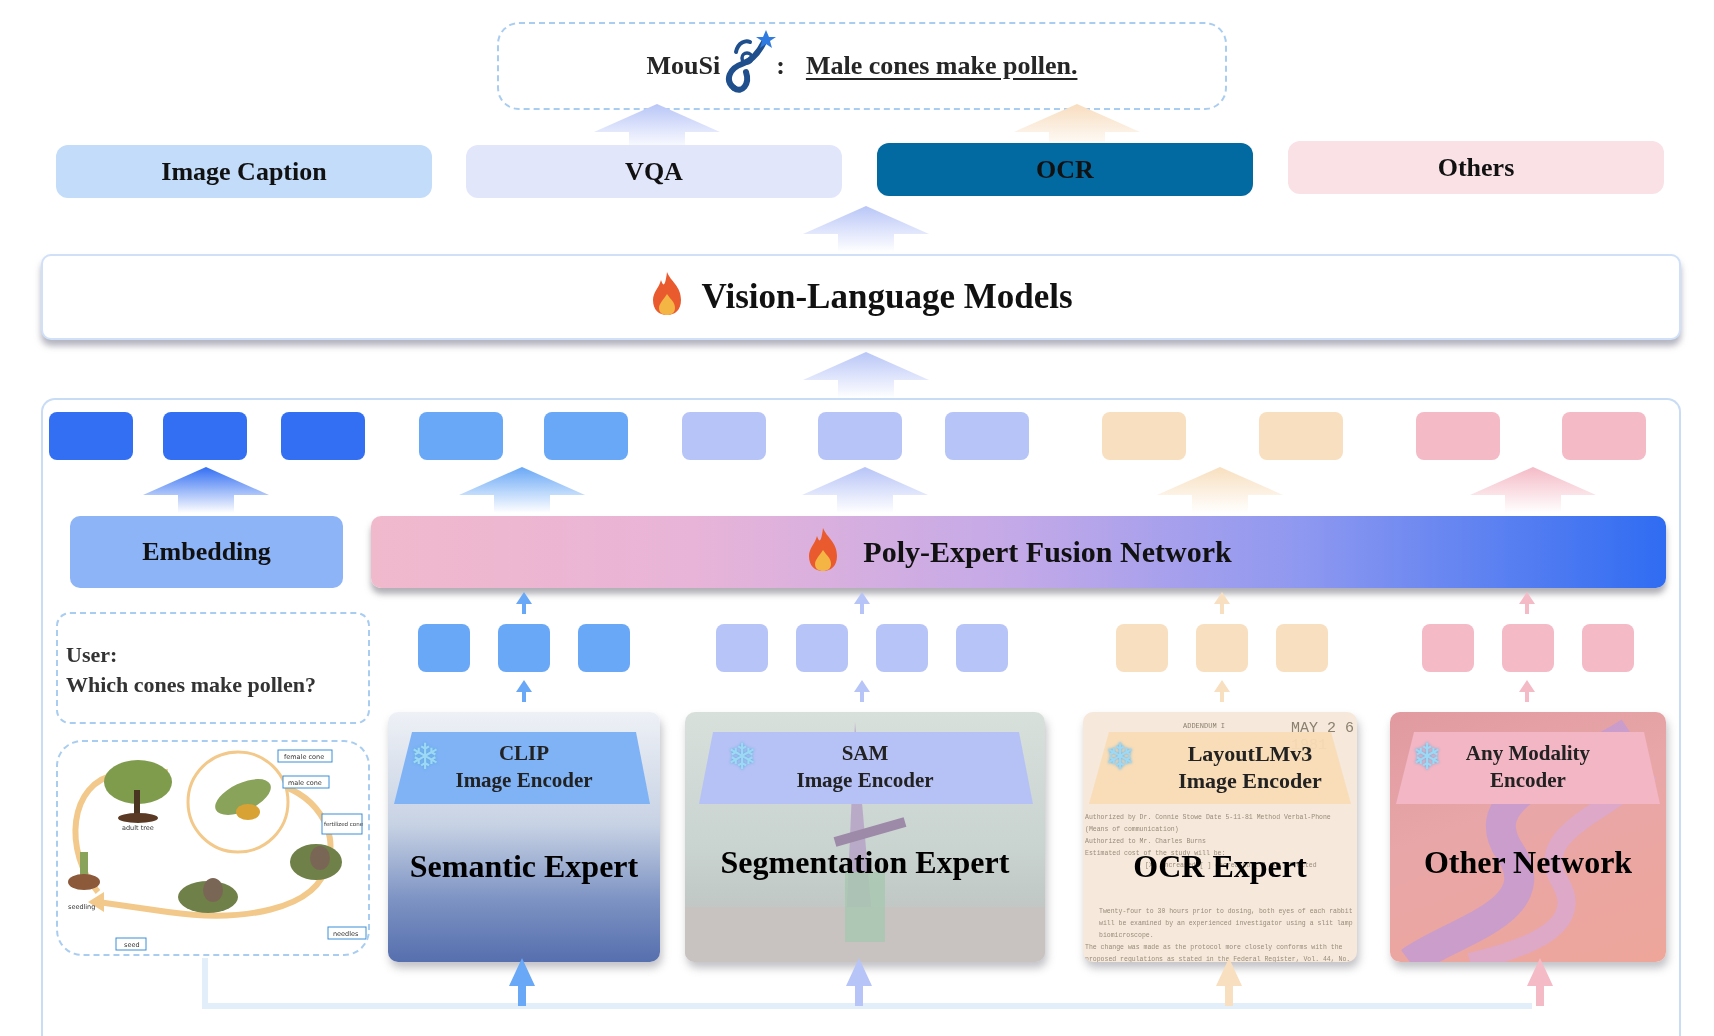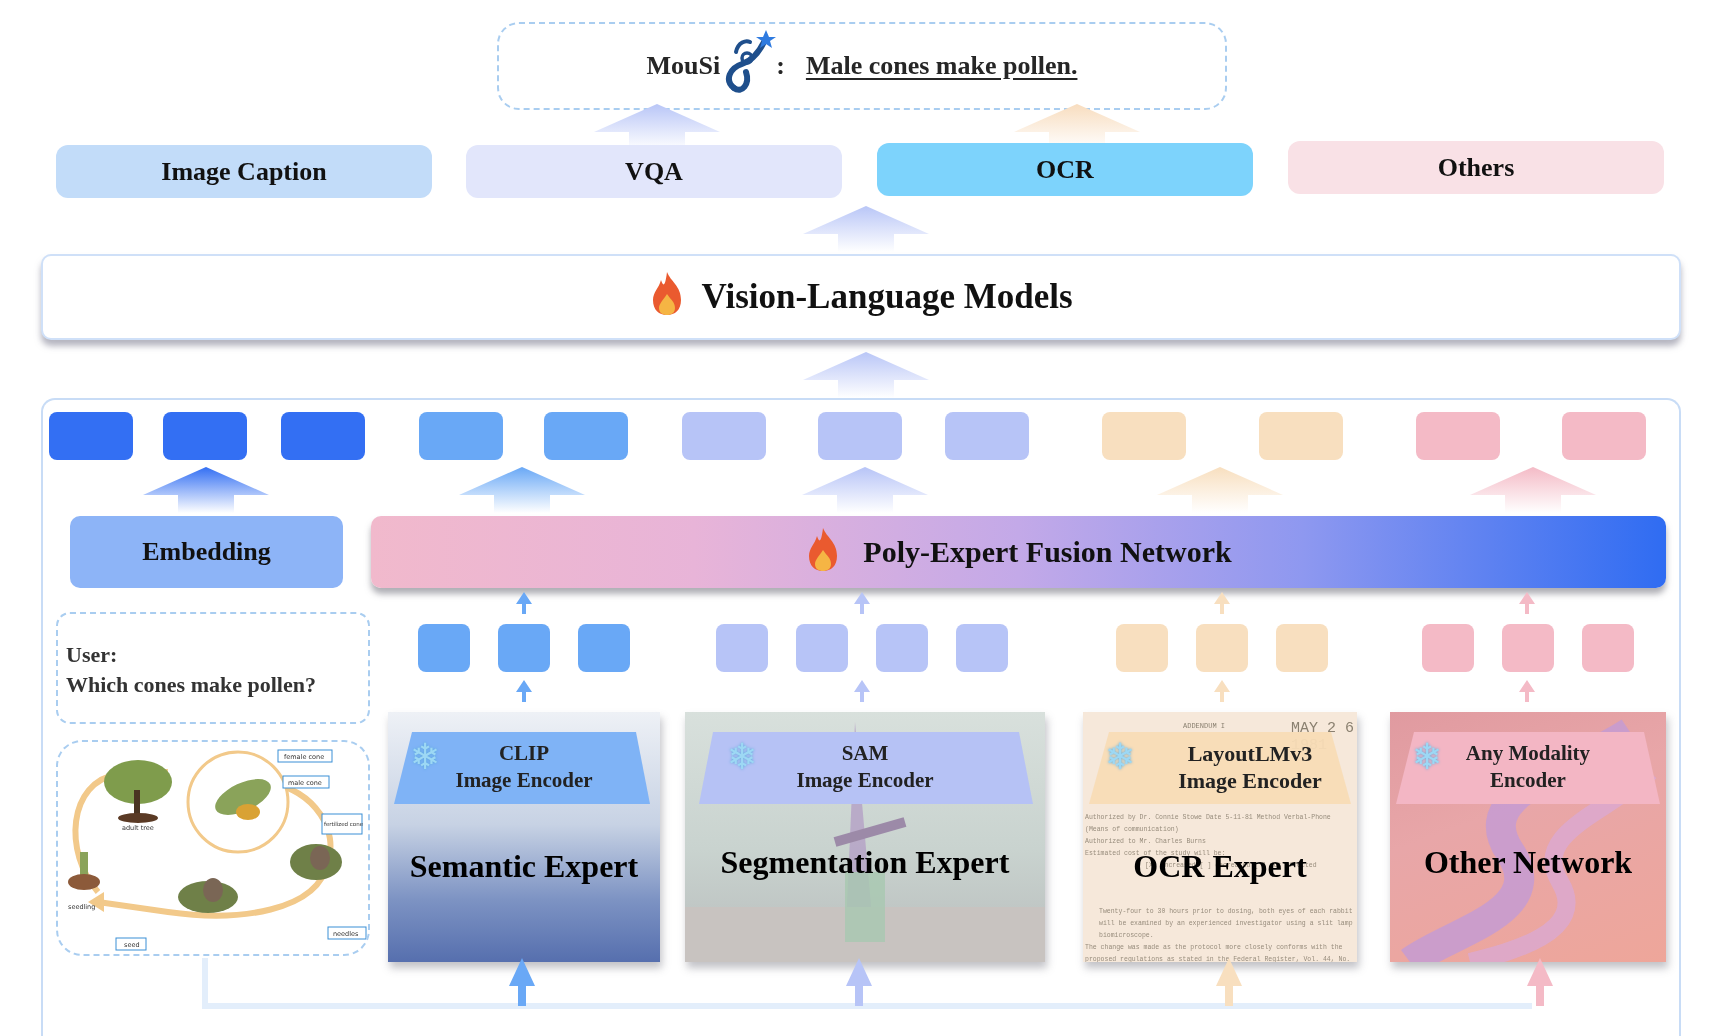--- a/index.html
+++ b/index.html
@@ -25,21 +25,21 @@
 
   .tok{width:84px;height:48px;border-radius:8px;}
   .stok{width:52px;height:48px;border-radius:8px;}
 
   #embedding{left:70px;top:516px;width:273px;height:72px;background:#8db4f7;border-radius:10px;display:flex;align-items:center;justify-content:center;font-size:26px;font-weight:bold;color:#111;}
   #fusion{left:371px;top:516px;width:1295px;height:72px;border-radius:10px;background:linear-gradient(90deg,#f1b9cc 0%,#e8b4d8 25%,#c3a9e8 50%,#8e98f0 72%,#2f6cf2 100%);box-shadow:0 6px 6px rgba(110,110,120,.55);display:flex;align-items:center;justify-content:center;gap:22px;font-size:30px;font-weight:bold;color:#111;}
 
   #user-box{left:56px;top:612px;width:314px;height:112px;border:2px dashed #a9cdf0;border-radius:14px;box-sizing:border-box;padding:26px 0 0 8px;font-size:22px;font-weight:bold;color:#333;line-height:30px;}
   #cycle-box{left:56px;top:740px;width:314px;height:216px;border:2px dashed #a9cdf0;border-radius:26px;box-sizing:border-box;overflow:hidden;}
 
-  .expert{top:712px;height:250px;overflow:hidden;box-shadow:2px 6px 8px rgba(120,120,130,.45);}
+  .expert{top:712px;height:250px;overflow:hidden;box-shadow:2px 6px 8px rgba(120,120,130,.45);border-radius:10px;}
   .trap{position:absolute;left:0;top:20px;width:100%;height:72px;}
   .enc-label{position:absolute;top:28px;left:0;width:100%;text-align:center;font-size:21px;font-weight:bold;color:#222;line-height:27px;}
   .snow{position:absolute;top:24px;font-size:36px;color:#9dd8f4;text-shadow:0 0 3px #5aa9dc;}
   .exp-title{position:absolute;left:0;width:100%;text-align:center;font-size:32px;font-weight:bold;color:#000;top:132px;}
 
   #bus{left:202px;top:1003px;width:1330px;height:6px;background:#e3eefb;}
   #bus-left{left:202px;top:958px;width:6px;height:50px;background:#e3eefb;}
   .uparrow{width:30px;height:48px;}
   .smallarrow{width:16px;height:22px;}
 </style>
@@ -80,21 +80,21 @@
     </defs>
   <polygon points="65,2 128,30 93,30 93,48 37,48 37,30 2,30" fill="url(#gO)"></polygon>
 </svg>
 
 <div class="abs task" style="left: 56px; width: 376px; background: rgb(194, 220, 249);" id="task0">
     <span>Image Caption</span>
   </div>
 <div class="abs task" style="left: 466px; width: 376px; background: rgb(226, 230, 251);" id="task1">
     <span>VQA</span>
   </div>
-<div class="abs task" style="left: 877px; width: 376px; top: 143px; background: #7dd3fc;" id="task2">
+<div class="abs task" style="left: 877px; width: 376px; top: 143px; background: #0369a1;" id="task2">
     <span>OCR</span>
   </div>
 <div class="abs task" style="left: 1288px; width: 376px; top: 141px; background: rgb(249, 225, 230);" id="task3">
     <span>Others</span>
   </div>
 
 <svg class="abs bigarrow" style="left:801px;top:204px;" viewBox="0 0 130 48">
   <defs>
       <linearGradient id="gV2" x1="0" y1="0" x2="0" y2="1">
         <stop offset="0" stop-color="#b9c6f7"></stop>

